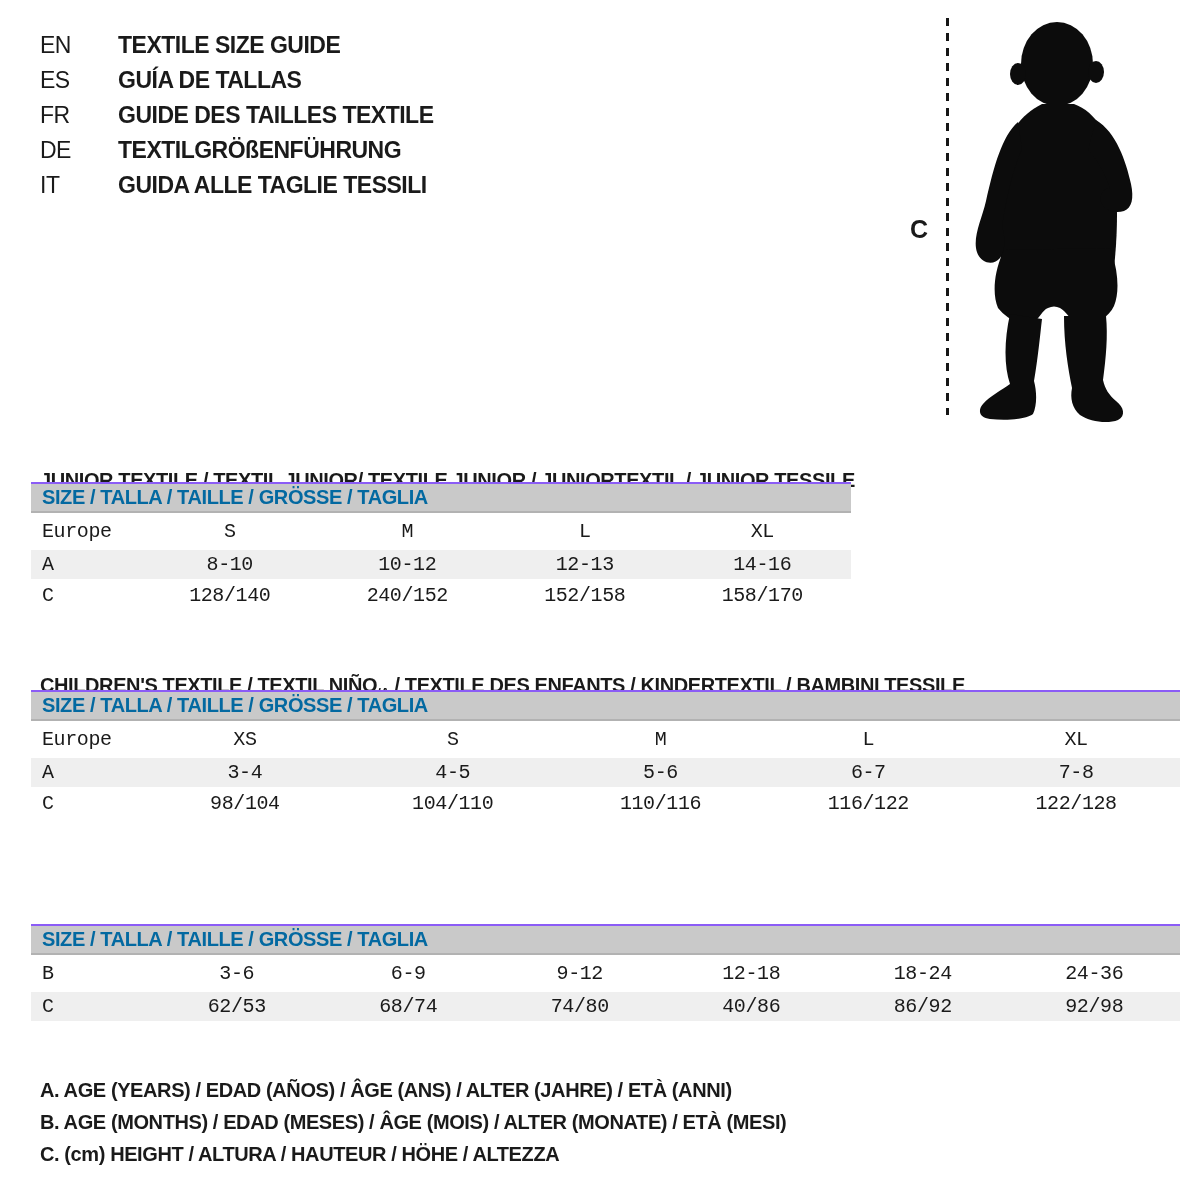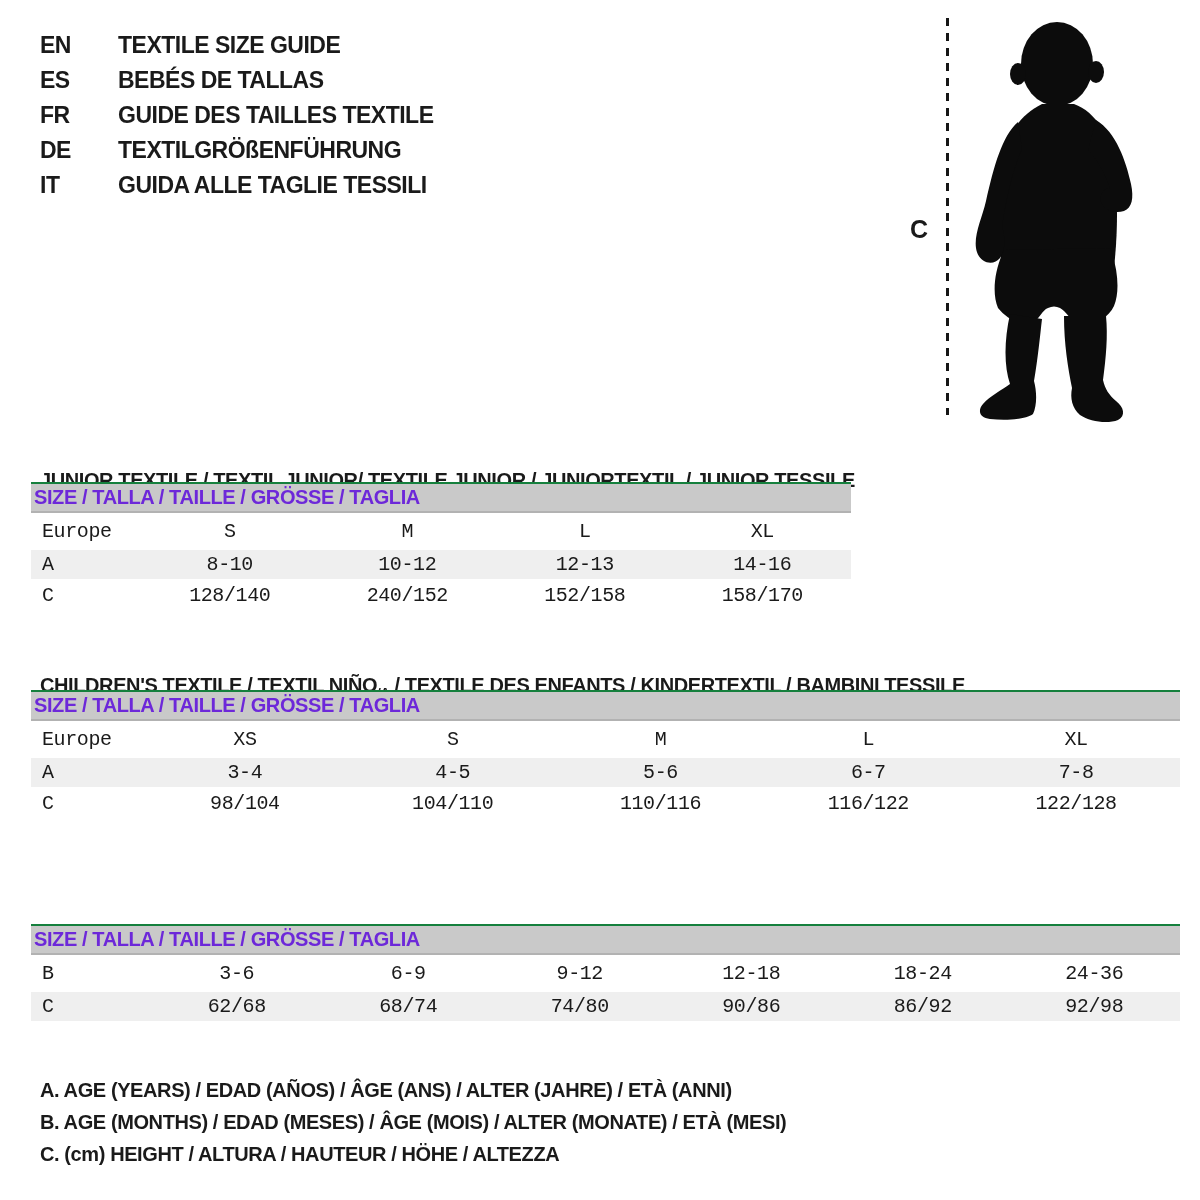--- a/index.html
+++ b/index.html
@@ -3,38 +3,38 @@
 <meta charset="utf-8">
 <style>
   html,body{margin:0;padding:0;background:#fff;}
   .canvas{
     position:relative;width:1200px;height:1200px;background:#ffffff;overflow:hidden;
     font-family:"Liberation Sans","DejaVu Sans",sans-serif;color:#1a1a1a;
   }
   
   .lang-list{position:absolute;left:40px;top:28px;}
   .lang-row{display:flex;line-height:35px;}
-  .lang-code{width:78px;font-weight:700;font-size:23px;letter-spacing:-0.5px;}
+  .lang-code{width:78px;font-weight:400;font-size:23px;letter-spacing:-0.5px;}
   .lang-label{font-weight:700;font-size:23px;letter-spacing:-0.5px;white-space:nowrap;}
   
   .dash-line{
     position:absolute;left:946px;top:18px;width:3px;height:397px;
     background:repeating-linear-gradient(to bottom,#161616 0 8px,transparent 8px 15px);
   }
   .figure-label{position:absolute;left:910px;top:215px;font-weight:700;font-size:25px;}
   .silhouette{position:absolute;left:958px;top:16px;}
   
   .section-title{position:absolute;left:40px;font-weight:700;font-size:20px;letter-spacing:-0.4px;white-space:nowrap;}
   .section-title .subber{font-size:13px;vertical-align:sub;}
   .two-line{line-height:36px;}
   .stable{position:absolute;left:31px;}
   .size-bar{
     height:27px;line-height:27px;background:#c9c9c9;
-    border-top:2px solid #15803d;border-bottom:2px solid #b2b2b2;
-    font-weight:700;font-size:20px;letter-spacing:-0.4px;padding-left:3px;color:#6d28d9;
+    border-top:2px solid #8b5cf6;border-bottom:2px solid #b2b2b2;
+    font-weight:700;font-size:20px;letter-spacing:-0.4px;padding-left:11px;color:#0369a1;
   }
   .trow{display:grid;align-items:center;font-size:20px;letter-spacing:-0.4px;font-family:Liberation Mono, monospace;}
   .trow > span{text-align:center;}
   .trow > span:first-child{text-align:left;padding-left:11px;}
   .grid-j{grid-template-columns:110px repeat(4,1fr);}
   .grid-c{grid-template-columns:110px repeat(5,1fr);}
   .grid-b{grid-template-columns:120px repeat(6,1fr);}
   .h-label{height:37px;}
   .h-a{height:29px;}
   .h-c{height:33px;}
@@ -48,21 +48,21 @@
 
 <div class="canvas">
 
   <div class="lang-list">
     <div class="lang-row">
       <span class="lang-code">EN</span>
       <span class="lang-label">TEXTILE SIZE GUIDE</span>
     </div>
     <div class="lang-row">
       <span class="lang-code">ES</span>
-      <span class="lang-label">BEBÉS DE TALLAS</span>
+      <span class="lang-label">GUÍA DE TALLAS</span>
     </div>
     <div class="lang-row">
       <span class="lang-code">FR</span>
       <span class="lang-label">GUIDE DES TAILLES TEXTILE</span>
     </div>
     <div class="lang-row">
       <span class="lang-code">DE</span>
       <span class="lang-label">TEXTILGRÖßENFÜHRUNG</span>
     </div>
     <div class="lang-row">
@@ -146,24 +146,24 @@
       <span>B</span>
       <span>3-6</span>
       <span>6-9</span>
       <span>9-12</span>
       <span>12-18</span>
       <span>18-24</span>
       <span>24-36</span>
     </div>
     <div class="trow grid-b h-a shade">
       <span>C</span>
-      <span>62/68</span>
+      <span>62/53</span>
       <span>68/74</span>
       <span>74/80</span>
-      <span>90/86</span>
+      <span>40/86</span>
       <span>86/92</span>
       <span>92/98</span>
     </div>
   </div>
 
   <div class="legend">
     <div class="legend-line">A. AGE (YEARS) / EDAD (AÑOS) / ÂGE (ANS) / ALTER (JAHRE) / ETÀ (ANNI)</div>
     <div class="legend-line">B. AGE (MONTHS) / EDAD (MESES) / ÂGE (MOIS) / ALTER (MONATE) / ETÀ (MESI)</div>
     <div class="legend-line">C. (cm) HEIGHT / ALTURA / HAUTEUR / HÖHE / ALTEZZA</div>
   </div>

